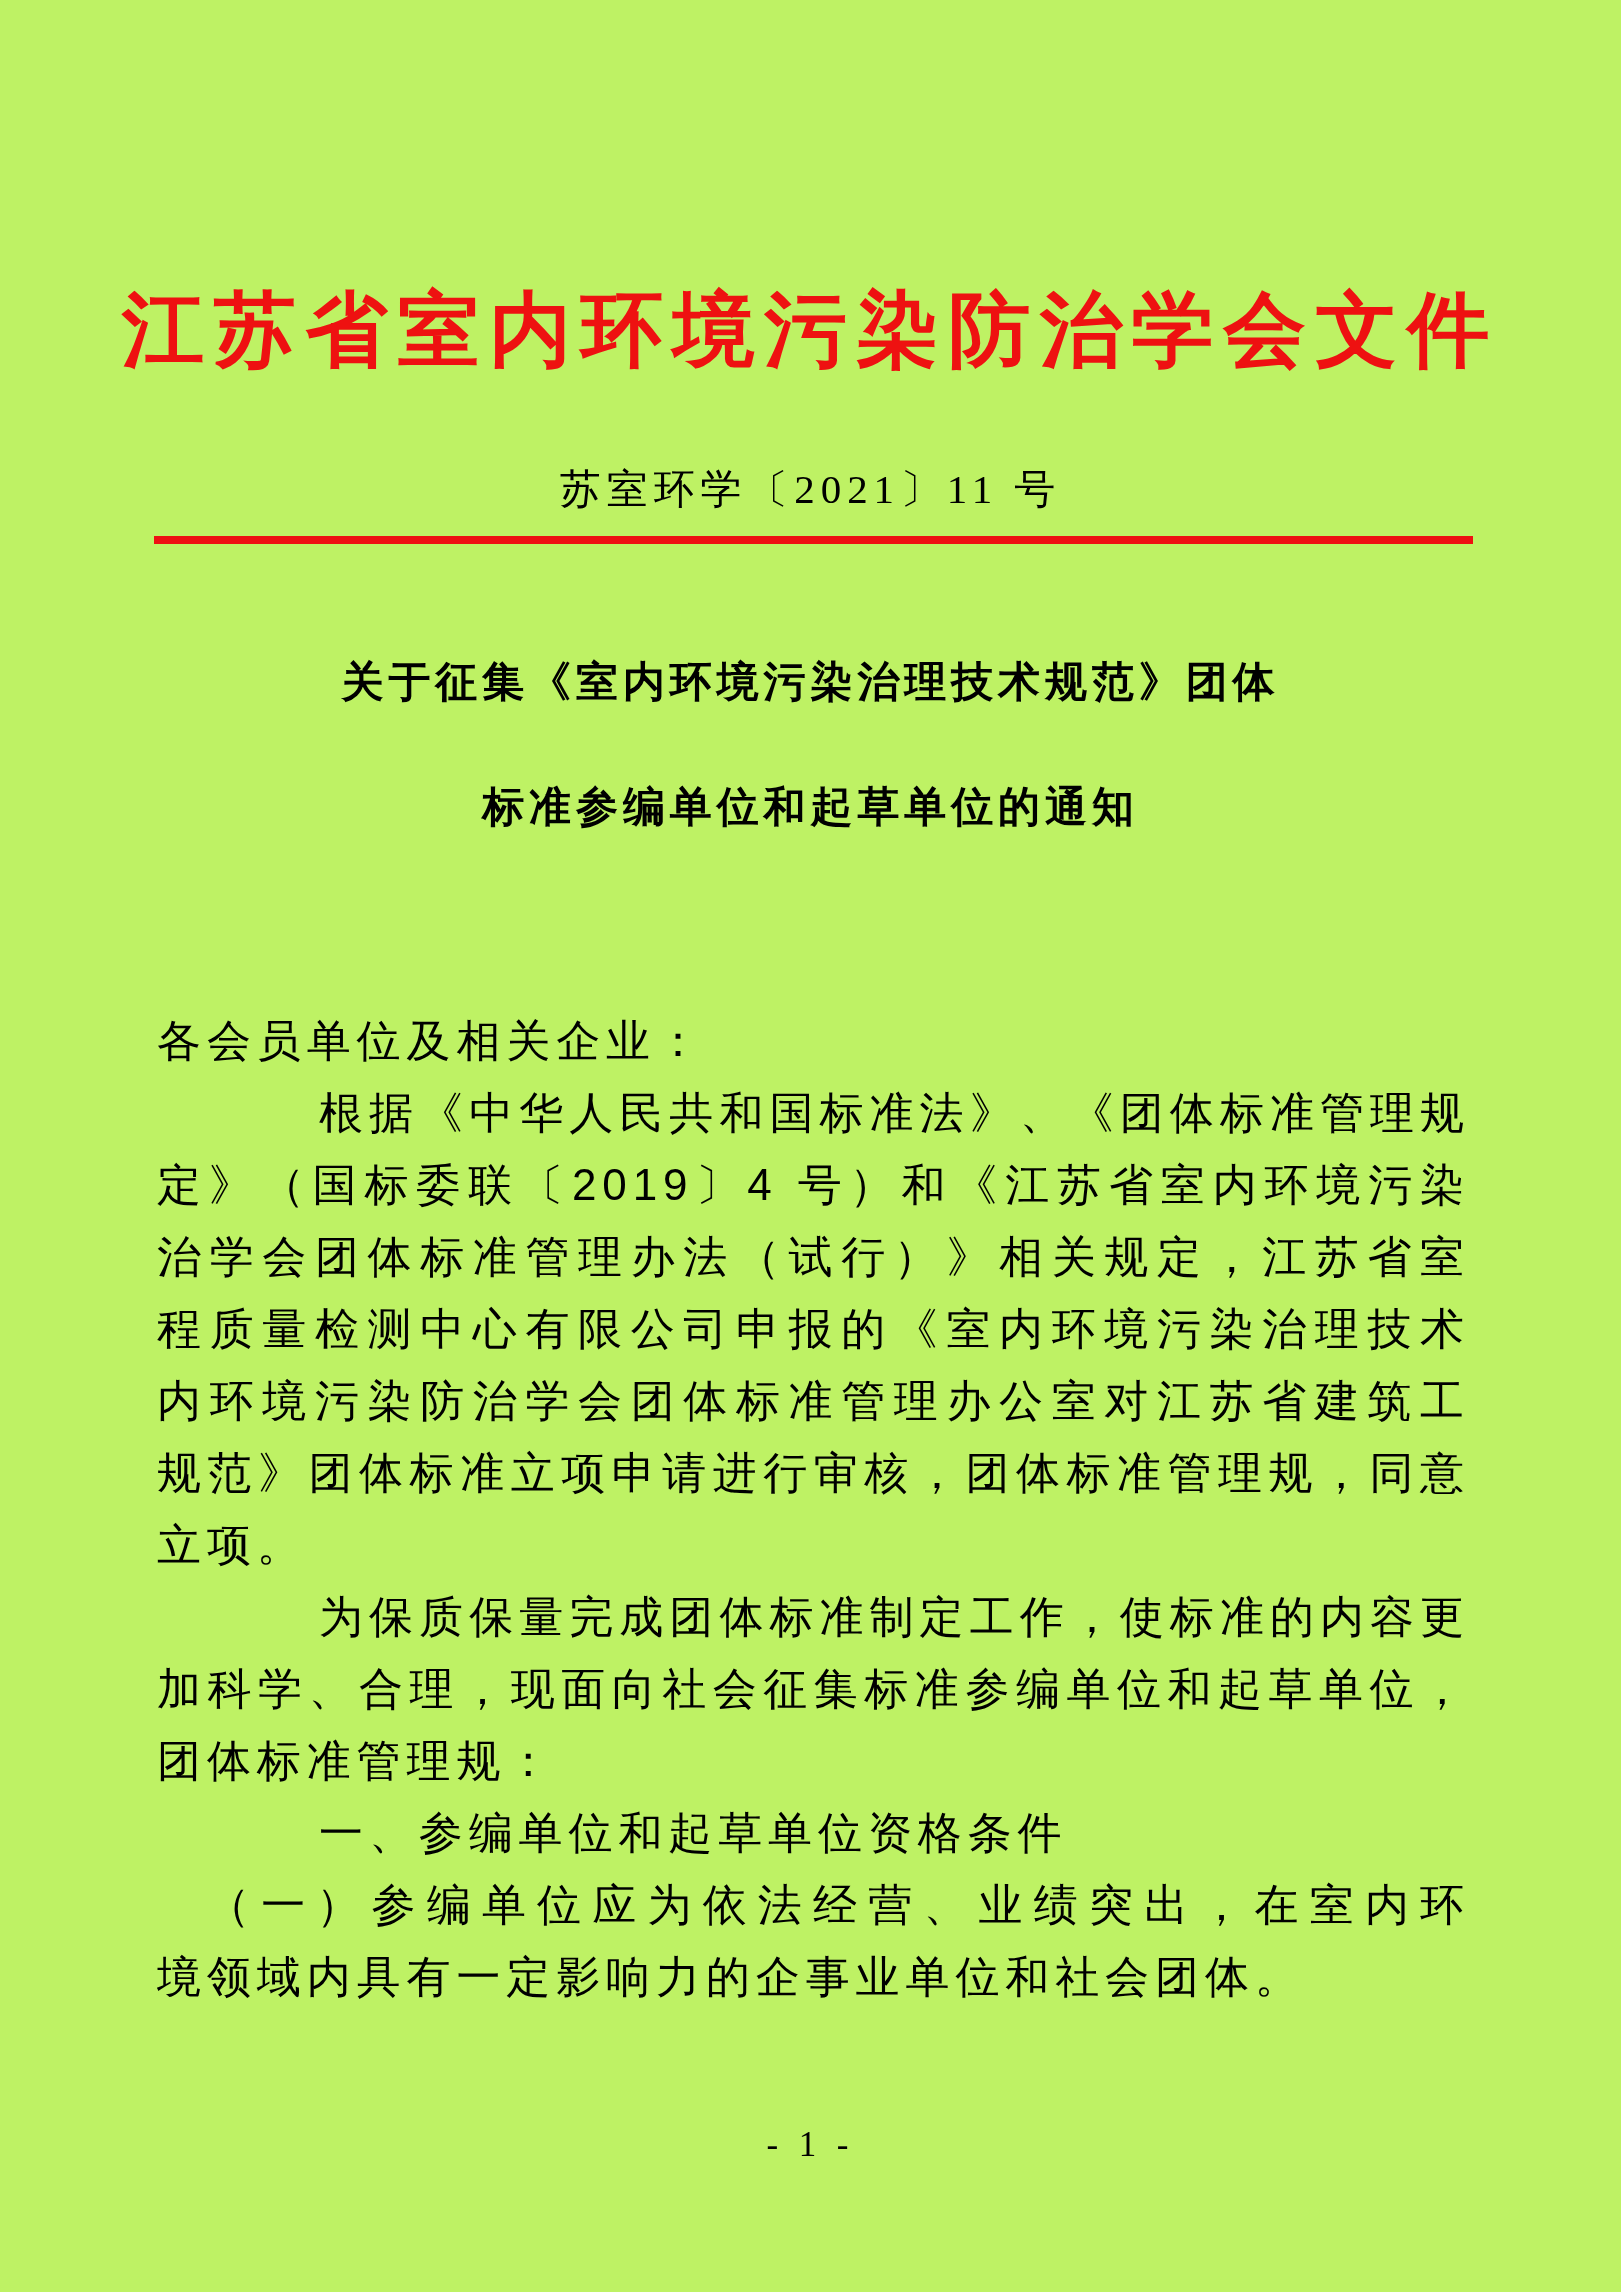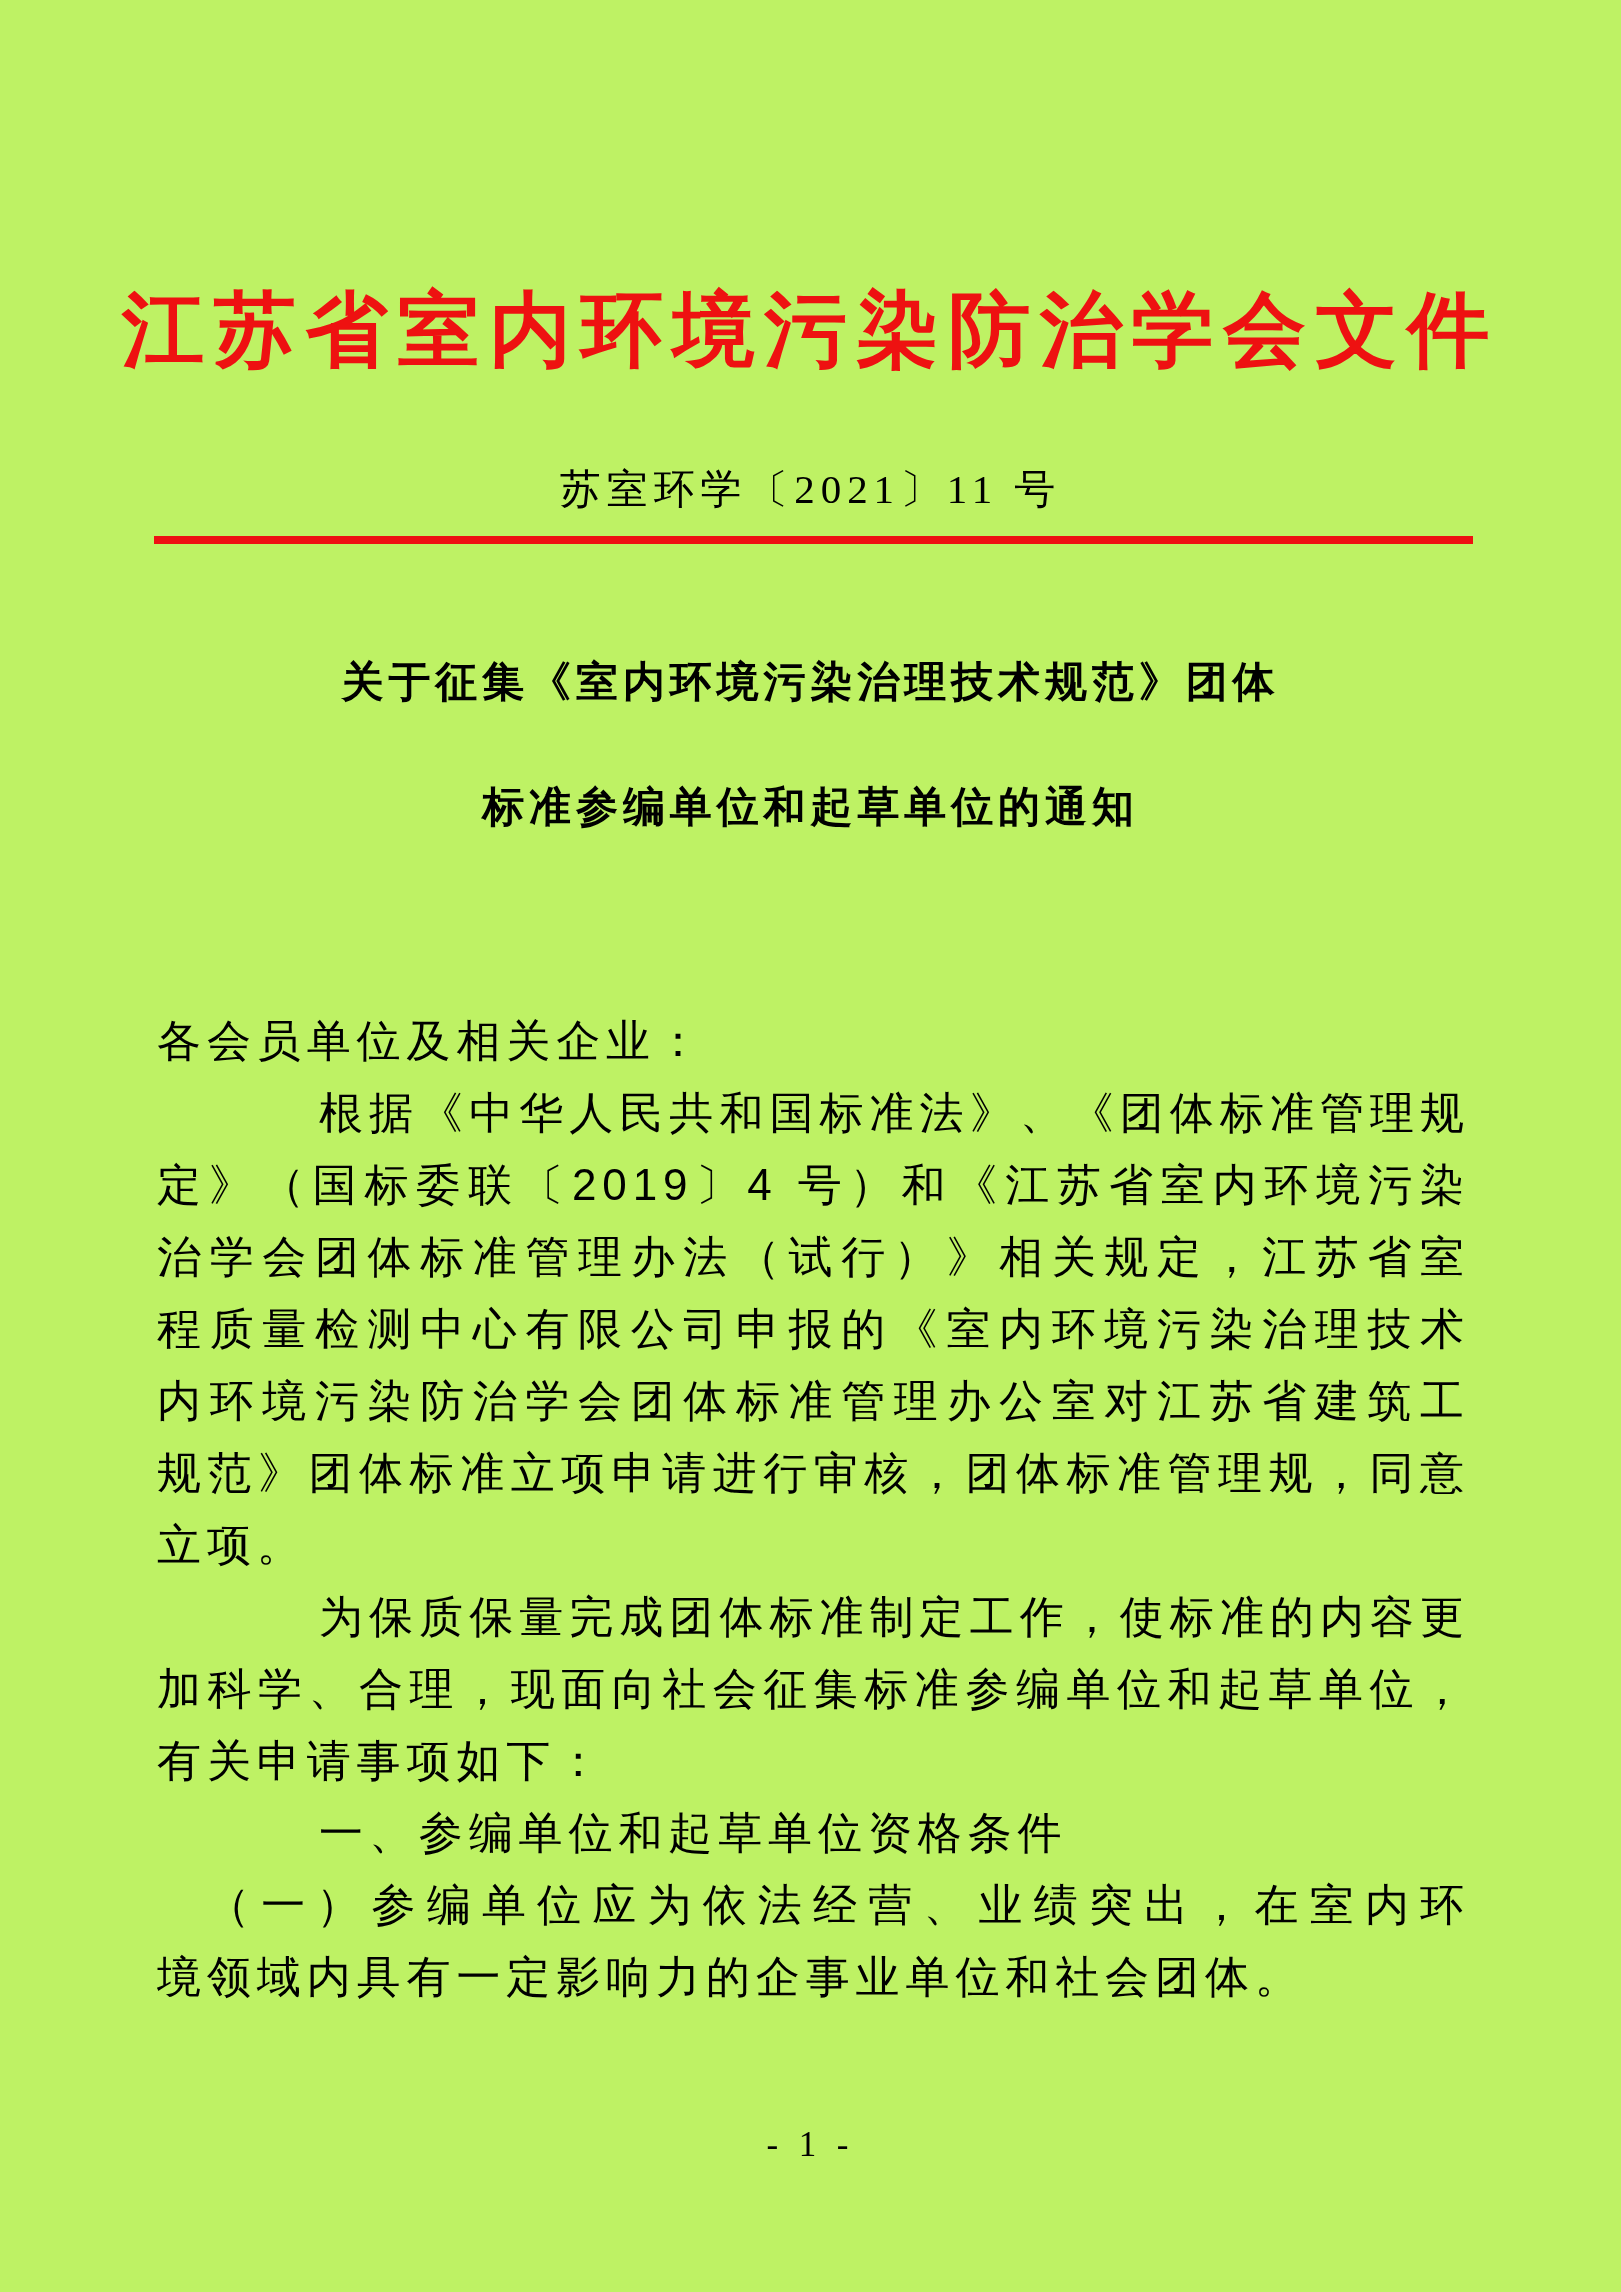--- a/index.html
+++ b/index.html
@@ -103,21 +103,21 @@
     <div class="line">各会员单位及相关企业：</div>
     <div class="line indent fill">根据《中华人民共和国标准法》、《团体标准管理规</div>
     <div class="line fill">定》（国标委联〔2019〕4 号）和《江苏省室内环境污染防</div>
     <div class="line fill">治学会团体标准管理办法（试行）》相关规定，江苏省室</div>
     <div class="line fill">程质量检测中心有限公司申报的《室内环境污染治理技术</div>
     <div class="line fill">内环境污染防治学会团体标准管理办公室对江苏省建筑工</div>
     <div class="line fill">规范》团体标准立项申请进行审核，团体标准管理规，同意</div>
     <div class="line">立项。</div>
     <div class="line indent fill">为保质保量完成团体标准制定工作，使标准的内容更</div>
     <div class="line fill">加科学、合理，现面向社会征集标准参编单位和起草单位，</div>
-    <div class="line">有关申请事项如下：</div>
+    <div class="line">团体标准管理规：</div>
     <div class="line indent">一、参编单位和起草单位资格条件</div>
     <div class="line indent-paren fill">（一）参编单位应为依法经营、业绩突出，在室内环</div>
     <div class="line">境领域内具有一定影响力的企事业单位和社会团体。</div>
   </div>
 
   <div class="page-footer">- 1 -</div>
 
 </div>
 
 

